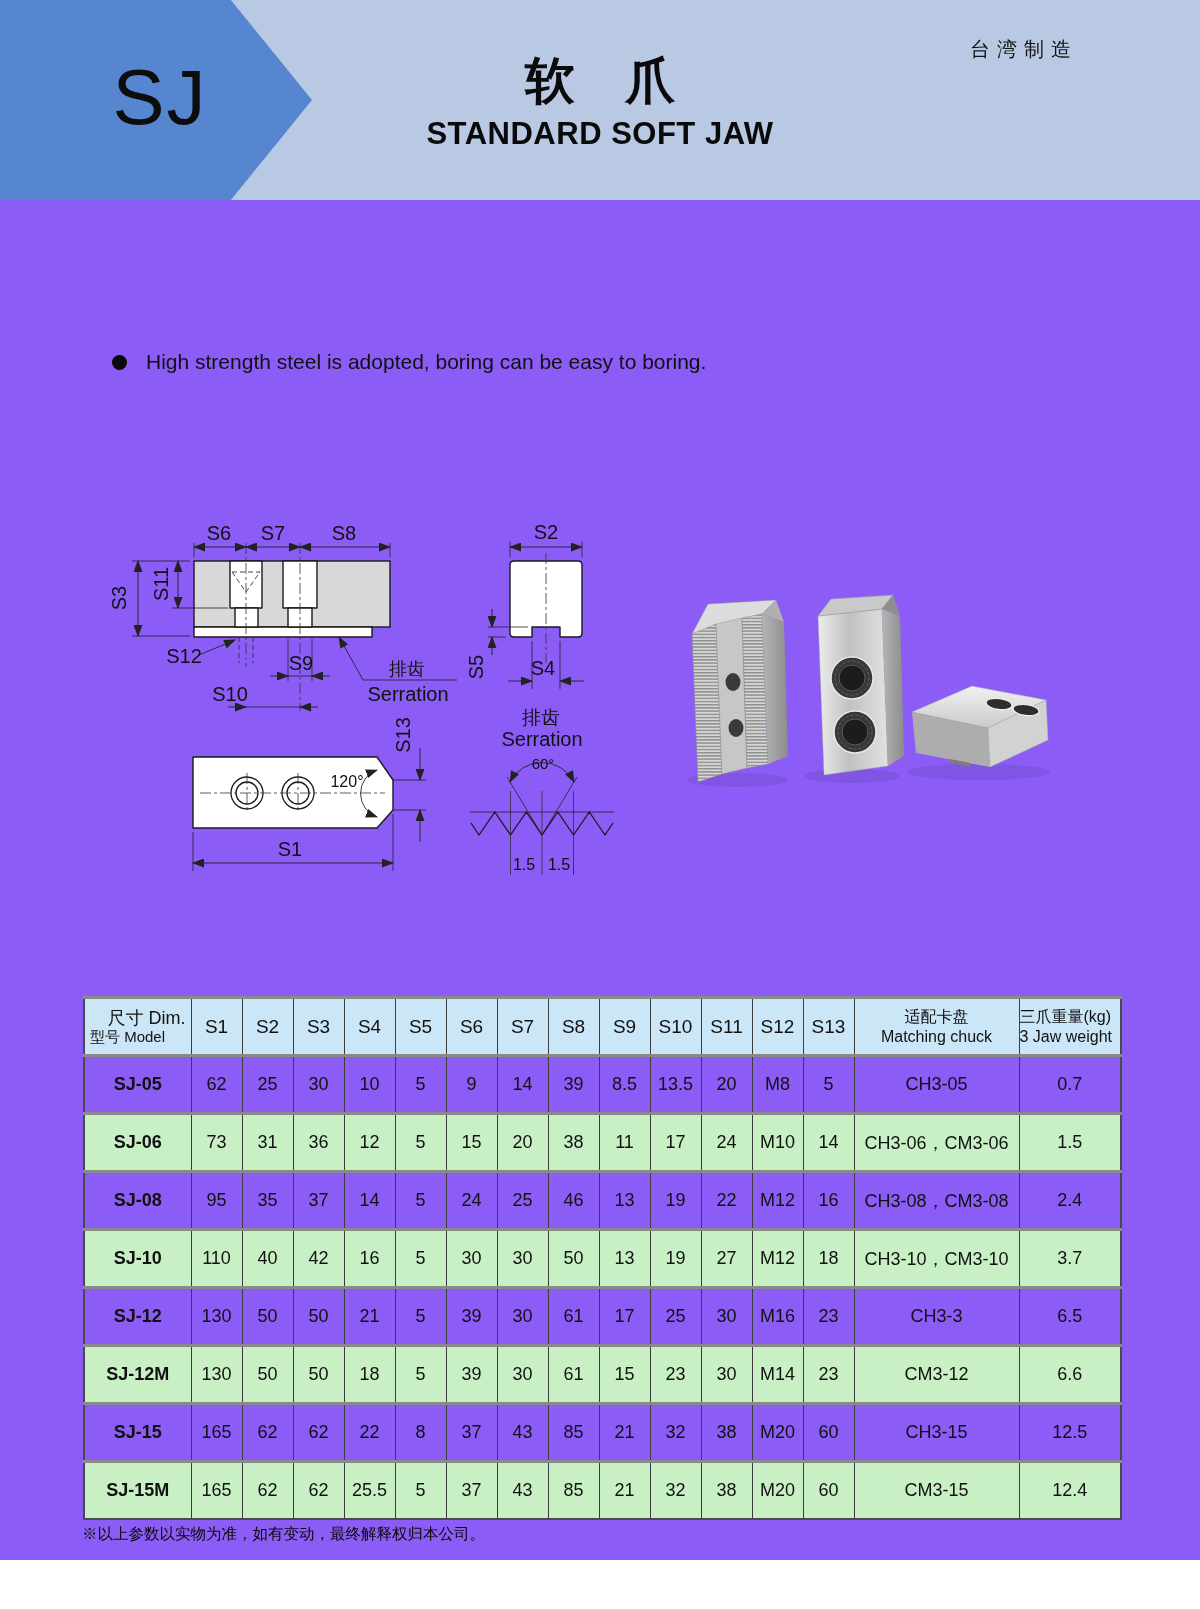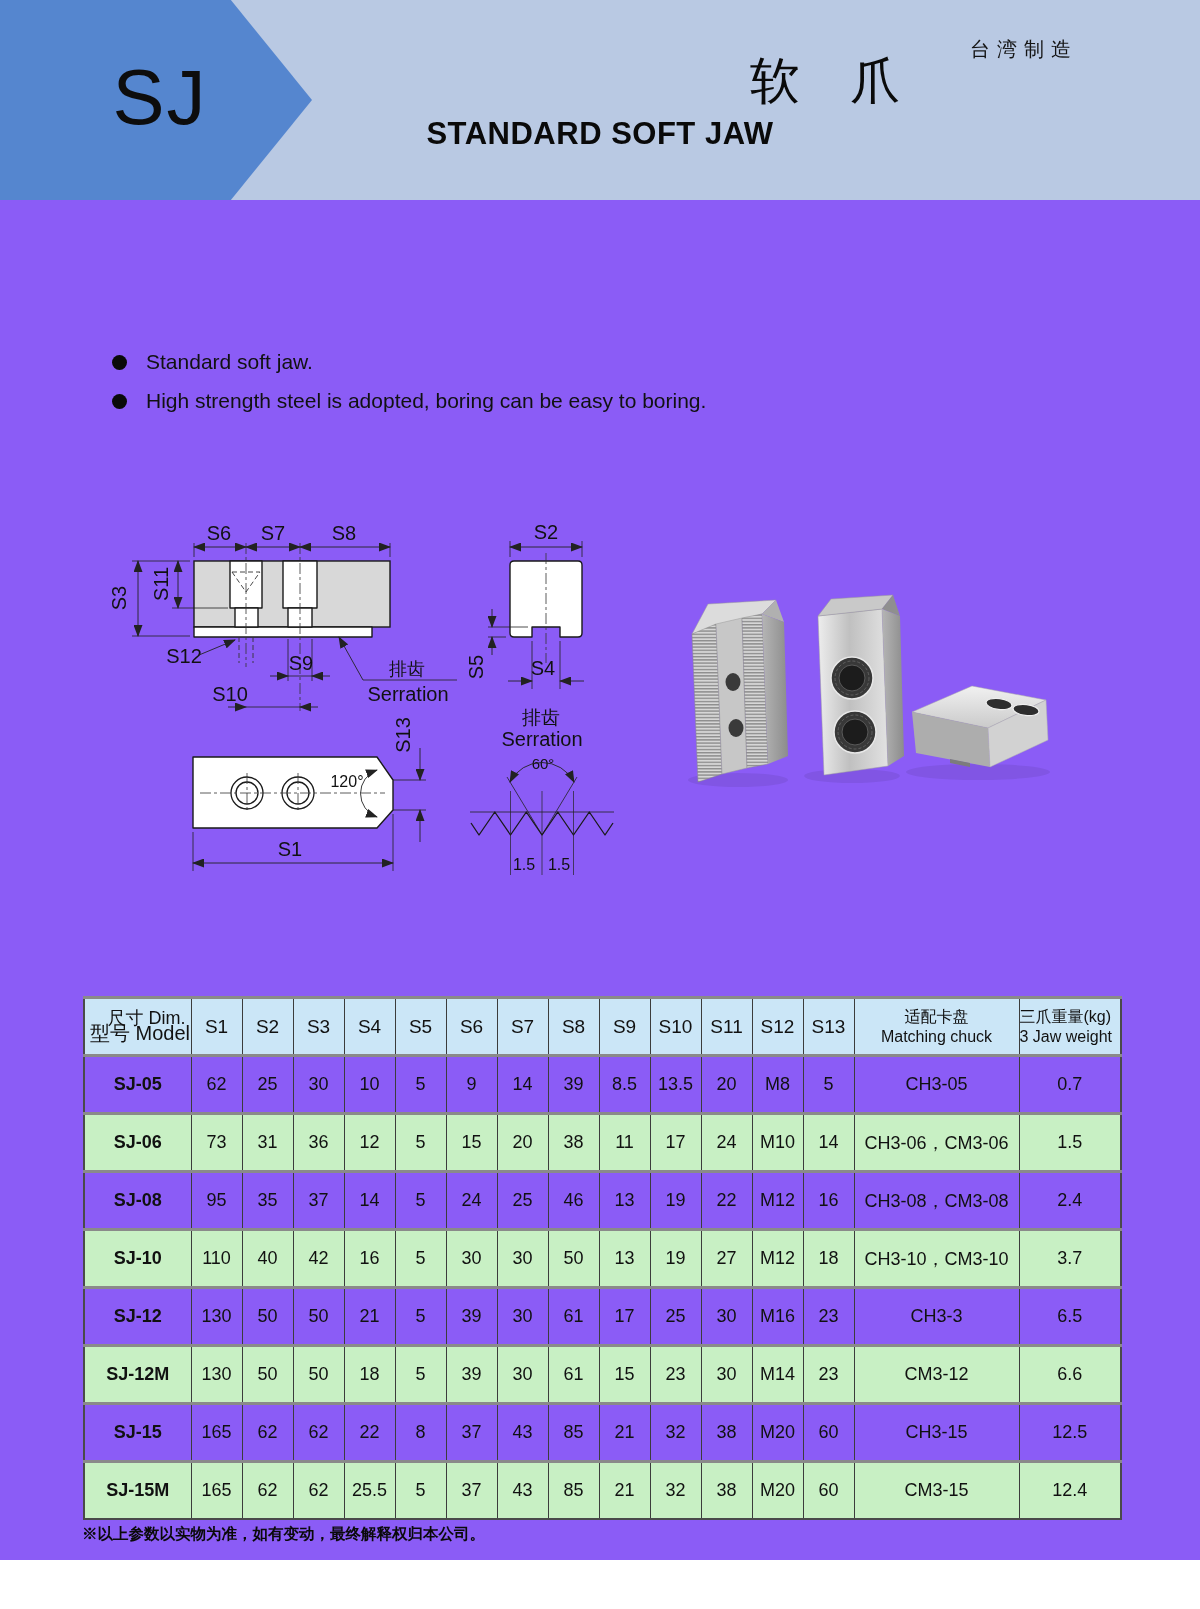--- a/index.html
+++ b/index.html
@@ -4,22 +4,22 @@
 <style>
   html,body{margin:0;padding:0;background:#fff;}
   #page{position:relative;width:1200px;height:1560px;background:#8b5cf6;overflow:hidden;
         font-family:"Liberation Sans",sans-serif;color:#111;}
   
   #band{position:absolute;left:0;top:0;width:1200px;height:200px;background:var(--band-color);}
   #arrow{position:absolute;left:0;top:0;width:312px;height:200px;background:var(--arrow-color);
          clip-path:polygon(0 0,74% 0,100% 50%,74% 100%,0 100%);}
   #sj-code{position:absolute;left:100px;top:52px;width:120px;text-align:center;
            font-size:78px;font-weight:400;letter-spacing:2px;color:#0d0d0d;}
-  #title-zh{position:absolute;left:300px;right:300px;top:48px;text-align:right;
-            font-size:50px;font-weight:400;white-space:pre;color:#0a0a0a;}
+  #title-zh{position:absolute;left:300px;right:300px;top:48px;text-align:center;
+            font-size:50px;font-weight:700;white-space:pre;color:#0a0a0a;}
   #title-en{position:absolute;left:300px;right:300px;top:116px;text-align:center;
             font-size:31px;font-weight:700;letter-spacing:0.5px;color:#0a0a0a;}
   #origin{position:absolute;right:122px;top:36px;font-size:20px;letter-spacing:7px;color:#141414;}
   
   .feature-list{position:absolute;left:112px;list-style:none;margin:0;padding:0;}
   #features-zh{top:254px;font-size:22px;}
   #features-en{top:350px;font-size:21px;}
   .feature-list li{display:flex;align-items:center;margin-bottom:15px;}
   .bullet{width:15px;height:15px;border-radius:50%;background:#0a0a0a;margin-right:19px;flex:0 0 15px;}
   
@@ -38,47 +38,43 @@
   
   #spec-table{position:absolute;left:83px;top:996px;width:1037px;border-collapse:collapse;
               table-layout:fixed;font-size:18px;text-align:center;border:2.5px solid #4a4a4a;}
   #spec-table th,#spec-table td{border:1.5px solid #3c3c3c;border-top:3px solid #8a8a8a;
               padding:0;height:55px;overflow:hidden;}
   #spec-table thead th{background:var(--head-bg);font-weight:400;font-size:19px;}
   th.corner{position:relative;background:var(--head-bg) linear-gradient(to bottom right,
               transparent calc(50% - 0.9px),#333 calc(50% - 0.9px),#333 calc(50% + 0.9px),
               transparent calc(50% + 0.9px));}
   th.corner .dim-lab{position:absolute;top:7px;right:5px;font-size:18px;}
-  th.corner .model-lab{position:absolute;bottom:7px;left:5px;font-size:20px;text-align:center;}
+  th.corner .model-lab{position:absolute;bottom:7px;left:5px;font-size:15px;text-align:center;}
   th.two-line div{line-height:1.25;font-size:16px;}
   th.weight-h{text-align:left;padding-left:7px;}
   td.model{font-weight:700;}
   tr.hl td{background:var(--hl-bg);}
   
-  #footnote{position:absolute;left:82px;top:1524px;font-size:15.5px;font-weight:700;color:#0a0a0a;}
+  #footnote{position:absolute;left:82px;top:1524px;font-size:15.5px;font-weight:400;color:#0a0a0a;}
 </style>
 </head>
 <body>
 
 <div id="page">
 
   <div>
     <div id="band"></div>
     <div id="arrow"></div>
     <div id="sj-code">SJ</div>
     <div id="title-zh">软　爪</div>
     <div id="title-en">STANDARD SOFT JAW</div>
     <div id="origin">台湾制造</div>
   </div>
 
   <ul id="features-en" class="feature-list">
-    <li>
-      <span class="bullet"></span>
-      <span>Standard soft jaw.</span>
-    </li>
     <li>
       <span class="bullet"></span>
       <span>High strength steel is adopted, boring can be easy to boring.</span>
     </li>
   </ul>
 
   <svg id="drawing-svg" width="560" height="400" viewBox="0 0 560 400">
     <defs>
       <marker id="arw" markerWidth="12" markerHeight="9" refX="11" refY="4.5" orient="auto-start-reverse" markerUnits="userSpaceOnUse">
         <path d="M0 0 L12 4.5 L0 9 Z" fill="#222"></path>

